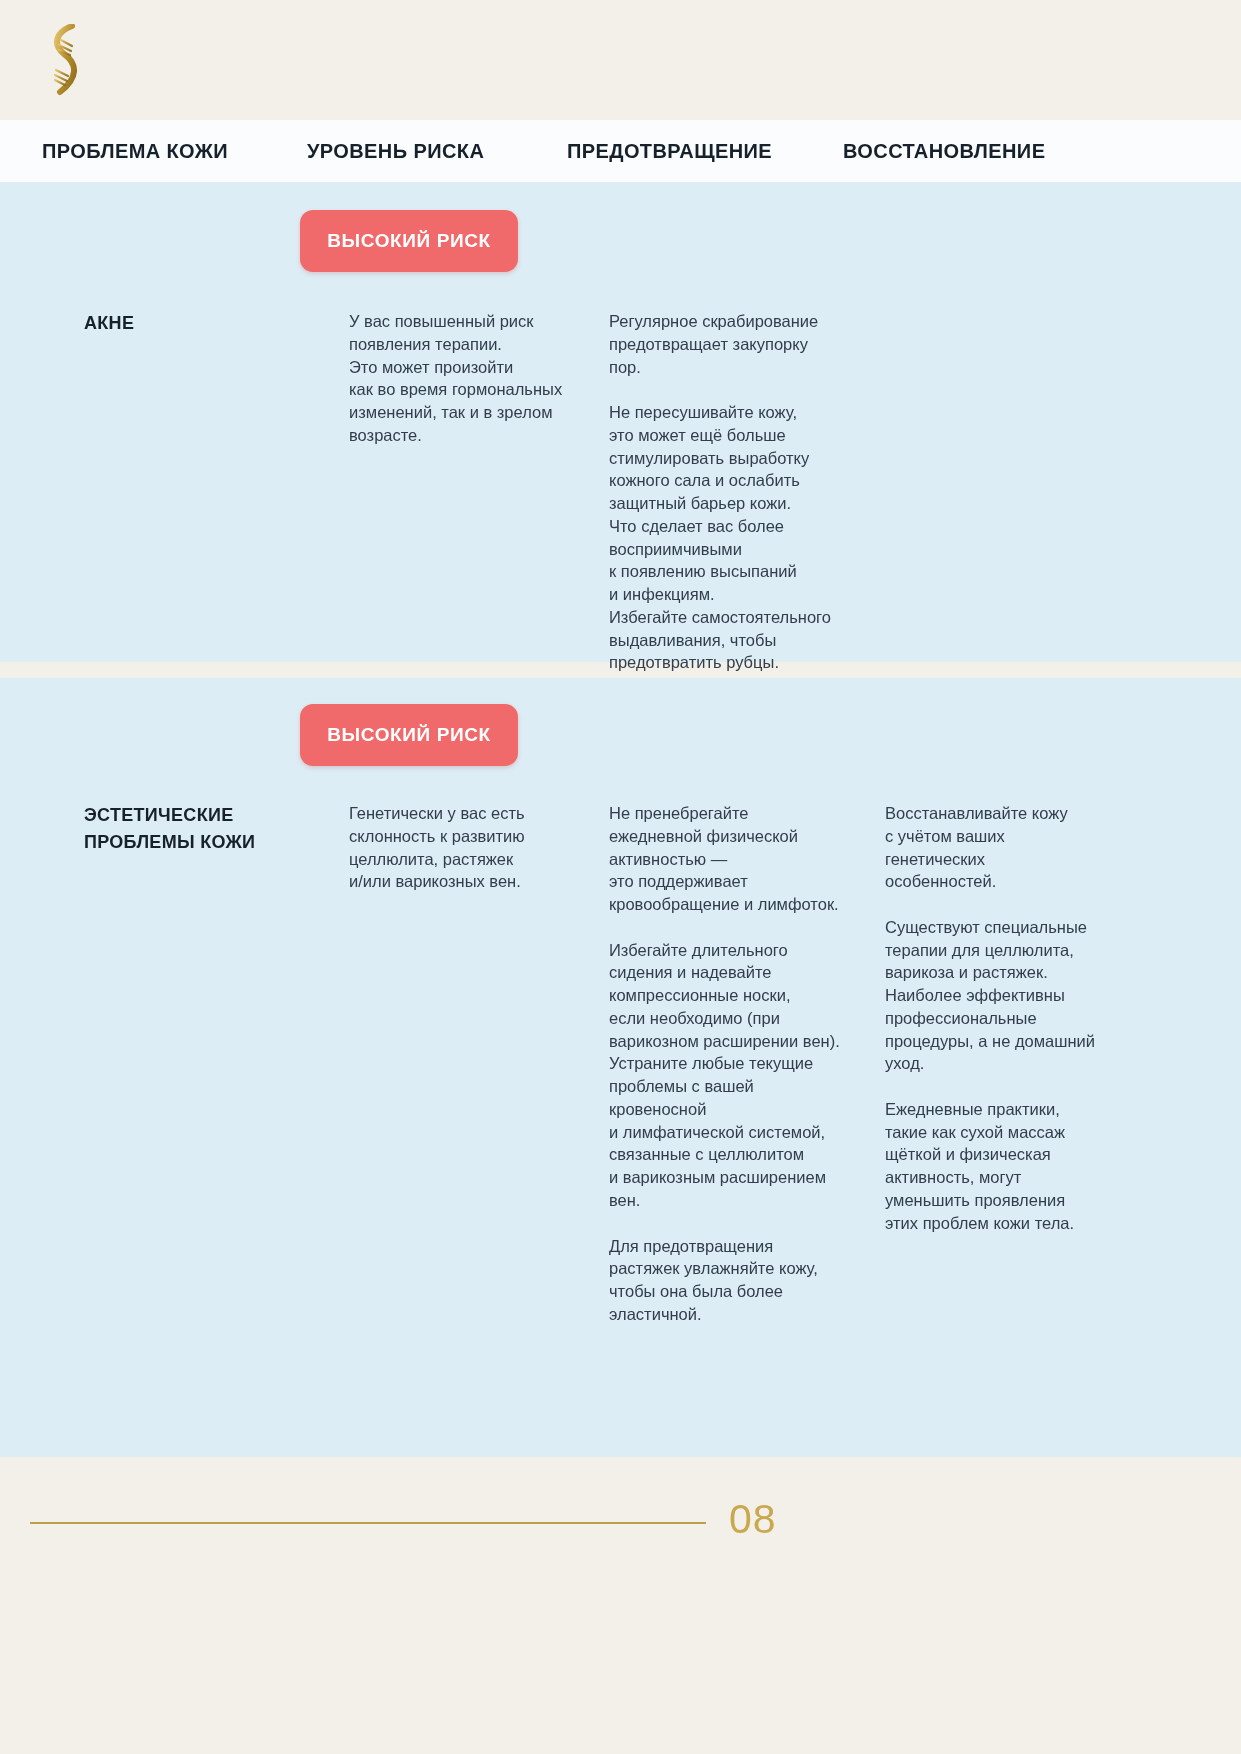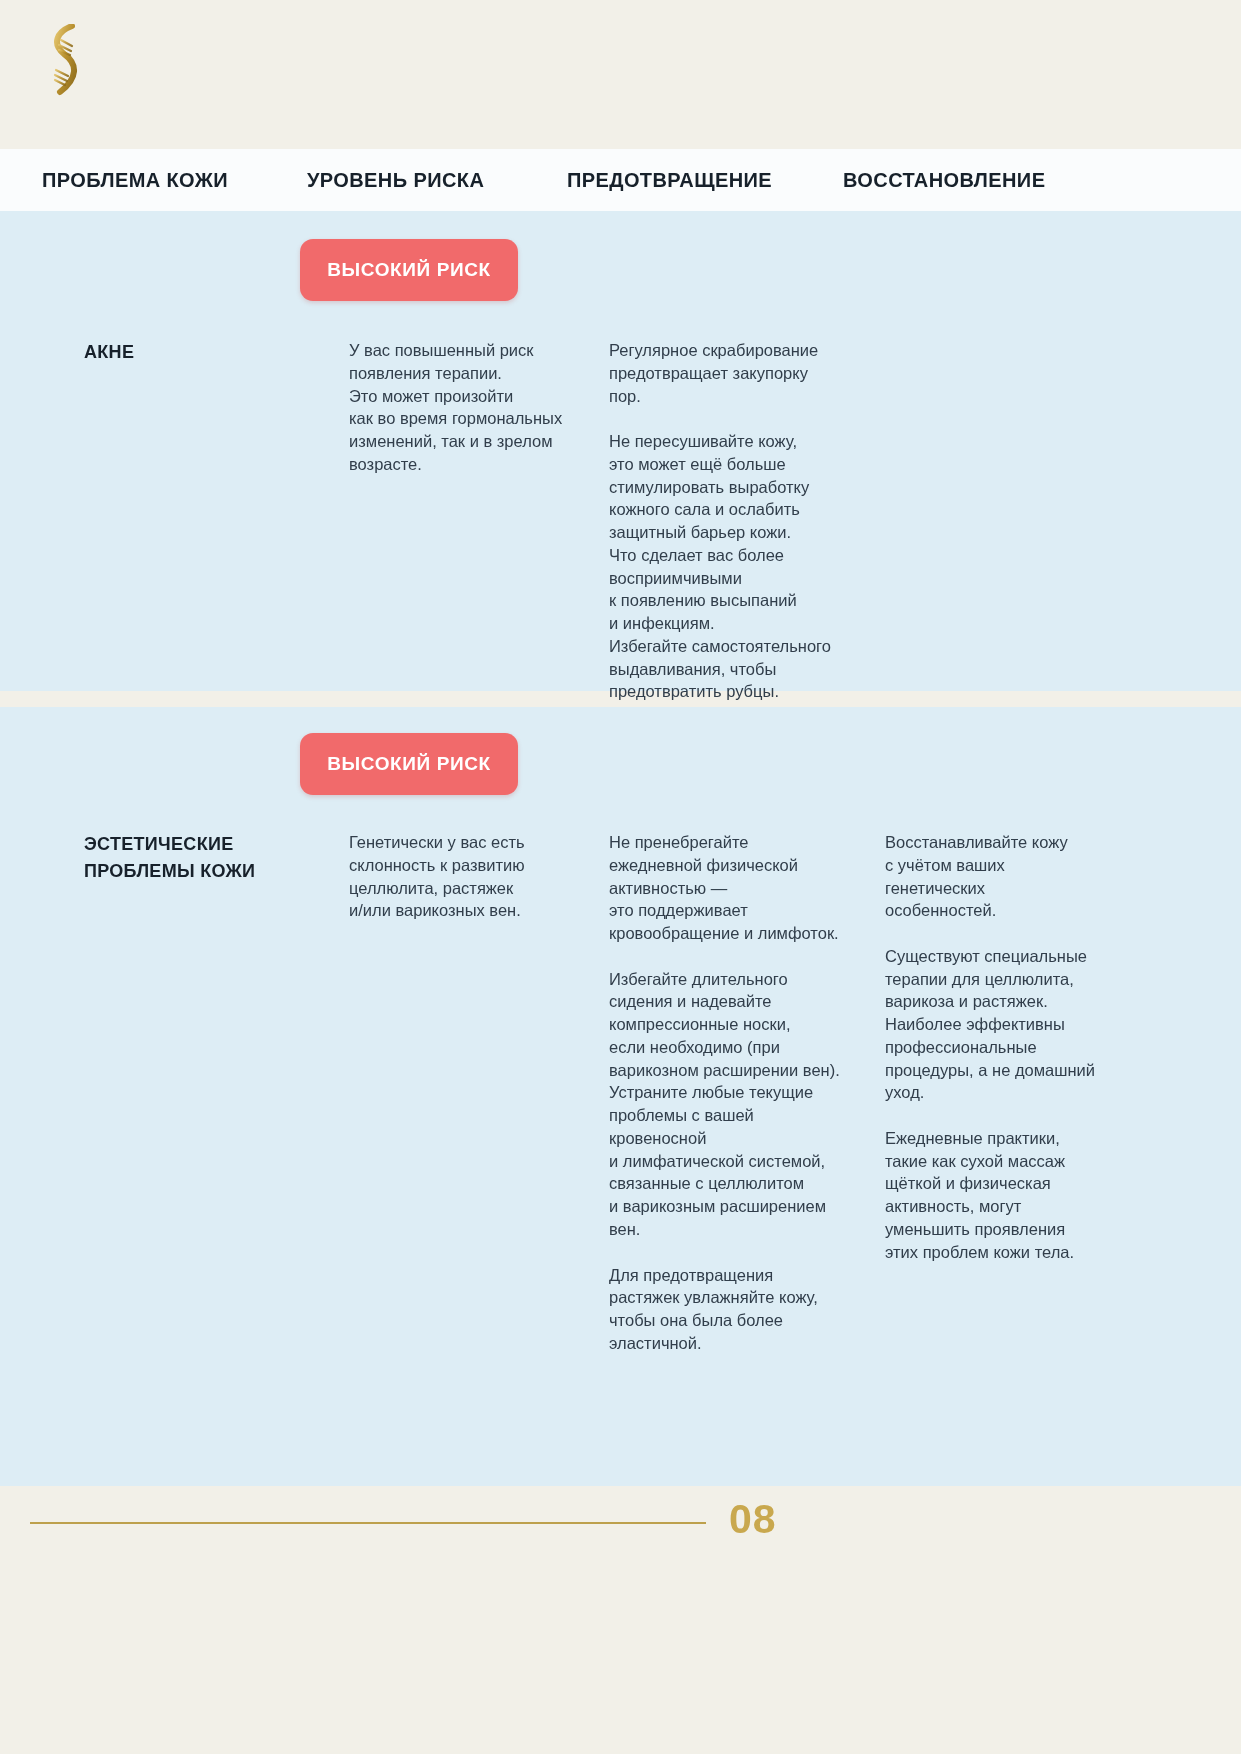--- a/index.html
+++ b/index.html
@@ -14,21 +14,20 @@
   .top-band{height:120px;position:relative;}
   .logo{position:absolute;left:44px;top:24px;width:46px;height:72px;}
 
   .header-band{
     background:#fafcfd;
     height:62px;
     display:grid;
     grid-template-columns:265px 260px 276px 1fr;
     padding:0 60px 0 42px;
     align-items:center;
-    margin-top:29px;
   }
   .col-header{
     font-size:20px;font-weight:800;letter-spacing:.4px;
     color:#17212b;text-transform:uppercase;
   }
 
   .section{background:#ddedf5;position:relative;padding-left:42px;}
   .section-0{height:480px;margin-bottom:16px;}
   .section-1{height:779px;}
 
@@ -66,21 +65,21 @@
     white-space:pre-line;
   }
 
   .footer{position:absolute;left:0;top:1492px;width:100%;height:70px;}
   .footer-line{
     position:absolute;left:30px;top:30px;
     width:676px;height:2px;background:#bda04c;
   }
   .page-number{
     position:absolute;left:729px;top:4px;
-    font-size:41px;font-weight:700;color:#c9a84e;letter-spacing:1px;
+    font-size:41px;font-weight:400;color:#c9a84e;letter-spacing:1px;
   }
 </style>
 </head>
 <body>
 
 <div class="top-band">
   <svg class="logo" viewBox="0 0 46 72">
     <defs>
       <linearGradient id="gold" x1="0" y1="0" x2="1" y2="1">
         <stop offset="0" stop-color="#e3c36a"></stop>

